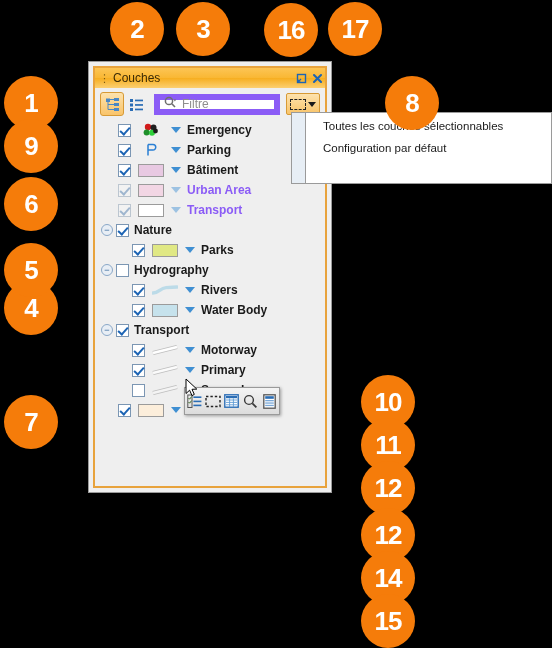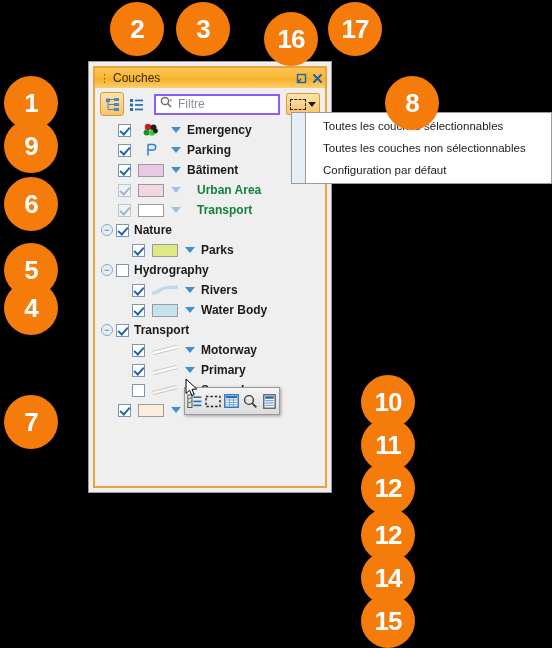--- a/index.html
+++ b/index.html
@@ -33,36 +33,36 @@
   #title-text{font-size:12px;color:#3a2a05;flex:1;font-family:"Liberation Sans",sans-serif;}
   .tb-btn{width:16px;height:16px;display:flex;align-items:center;justify-content:center;cursor:pointer;}
   
   #toolbar{position:absolute;left:0;top:20px;right:0;height:32px;display:flex;align-items:center;padding:0 5px;box-sizing:border-box;}
   .tool-btn{width:24px;height:24px;display:flex;align-items:center;justify-content:center;box-sizing:border-box;cursor:pointer;}
   .tool-btn.active{
     background:linear-gradient(to bottom,#fde2ad,#f9c46a);
     border:1px solid #d79a35;border-radius:3px;
   }
   #filter-box{
-    flex:1;height:21px;margin:0 6px;background:#ffffff;border:2px solid #8b5cf6;
+    flex:1;height:21px;margin:0 6px;background:#ffffff;border:6px solid #8b5cf6;
     display:flex;align-items:center;padding:0 4px;box-sizing:border-box;cursor:text;
   }
   #filter-placeholder{font-size:12px;color:#8e8e8e;margin-left:4px;}
   #sel-btn{
     height:22px;width:34px;display:flex;align-items:center;justify-content:center;
     background:linear-gradient(to bottom,#fde2ad,#f9c46a);
     border:1px solid #d79a35;border-radius:2px;box-sizing:border-box;cursor:pointer;gap:2px;
   }
   .dashrect{width:16px;height:11px;border:1px dashed #222;box-sizing:border-box;}
   .caret{width:0;height:0;border-left:4px solid transparent;border-right:4px solid transparent;border-top:5px solid #1a1a1a;}
   
   #tree{position:absolute;left:0;top:52px;right:0;bottom:0;overflow:hidden;}
   .row{height:20px;display:flex;align-items:center;font-size:12px;color:#1a1a1a;}
   .row.group{font-weight:bold;}
-  .row.disabled .label{color:#15803d;margin-left:10px;}
+  .row.disabled .label{color:#8b5cf6;}
   .ind{display:inline-block;}
   .collapse{
     width:12px;height:12px;border:1px solid #8aa8c8;border-radius:50%;
     color:#6b8fb5;font-size:9px;line-height:10px;text-align:center;
     background:#e8eef5;box-sizing:border-box;margin-right:3px;cursor:pointer;
   }
   .cbx{
     width:13px;height:13px;border:1px solid #7b96b3;background:#ffffff;
     box-sizing:border-box;position:relative;cursor:pointer;flex:none;
   }
@@ -327,21 +327,20 @@
           <span class="tri"></span>
           <span class="label">Islands</span>
         </div>
       </div>
   </div>
 </div>
 
 <div id="menu-shadow"></div>
 <div id="menu">
   <div class="mi">Toutes les couches sélectionnables</div>
-  <div class="mi">Toutes les couches non sélectionnables</div>
   <div class="mi">Configuration par défaut</div>
 </div>
 
 <div id="mini">
   <span class="mi-btn">
     <svg width="15" height="15" viewBox="0 0 15 15">
       <rect x="0.8" y="1" width="4.2" height="12.5" fill="none" stroke="#555" stroke-width="1"></rect>
       <path d="M1.5 4 L2.6 5.2 L4.6 2.6 M1.5 8 L2.6 9.2 L4.6 6.6" stroke="#3f6f2f" stroke-width="1" fill="none"></path>
       <rect x="6.4" y="2.4" width="8" height="1.6" fill="#2a6db5"></rect>
       <rect x="6.4" y="6.6" width="8" height="1.6" fill="#2a6db5"></rect>
@@ -388,14 +387,14 @@
 <div class="badge" style="left: 4px; top: 177px;">6</div>
 <div class="badge" style="left: 4px; top: 395px;">7</div>
 <div class="badge" style="left: 385px; top: 76px;">8</div>
 <div class="badge" style="left: 4px; top: 119px;">9</div>
 <div class="badge" style="left: 361px; top: 375px;">10</div>
 <div class="badge" style="left: 361px; top: 418px;">11</div>
 <div class="badge" style="left: 361px; top: 461px;">12</div>
 <div class="badge" style="left: 361px; top: 508px;">12</div>
 <div class="badge" style="left: 361px; top: 551px;">14</div>
 <div class="badge" style="left: 361px; top: 594px;">15</div>
-<div class="badge" style="left: 264px; top: 12px;">16</div>
+<div class="badge" style="left: 264px; top: 3px;">16</div>
 <div class="badge" style="left: 328px; top: 2px;">17</div>
 
 </body></html>

